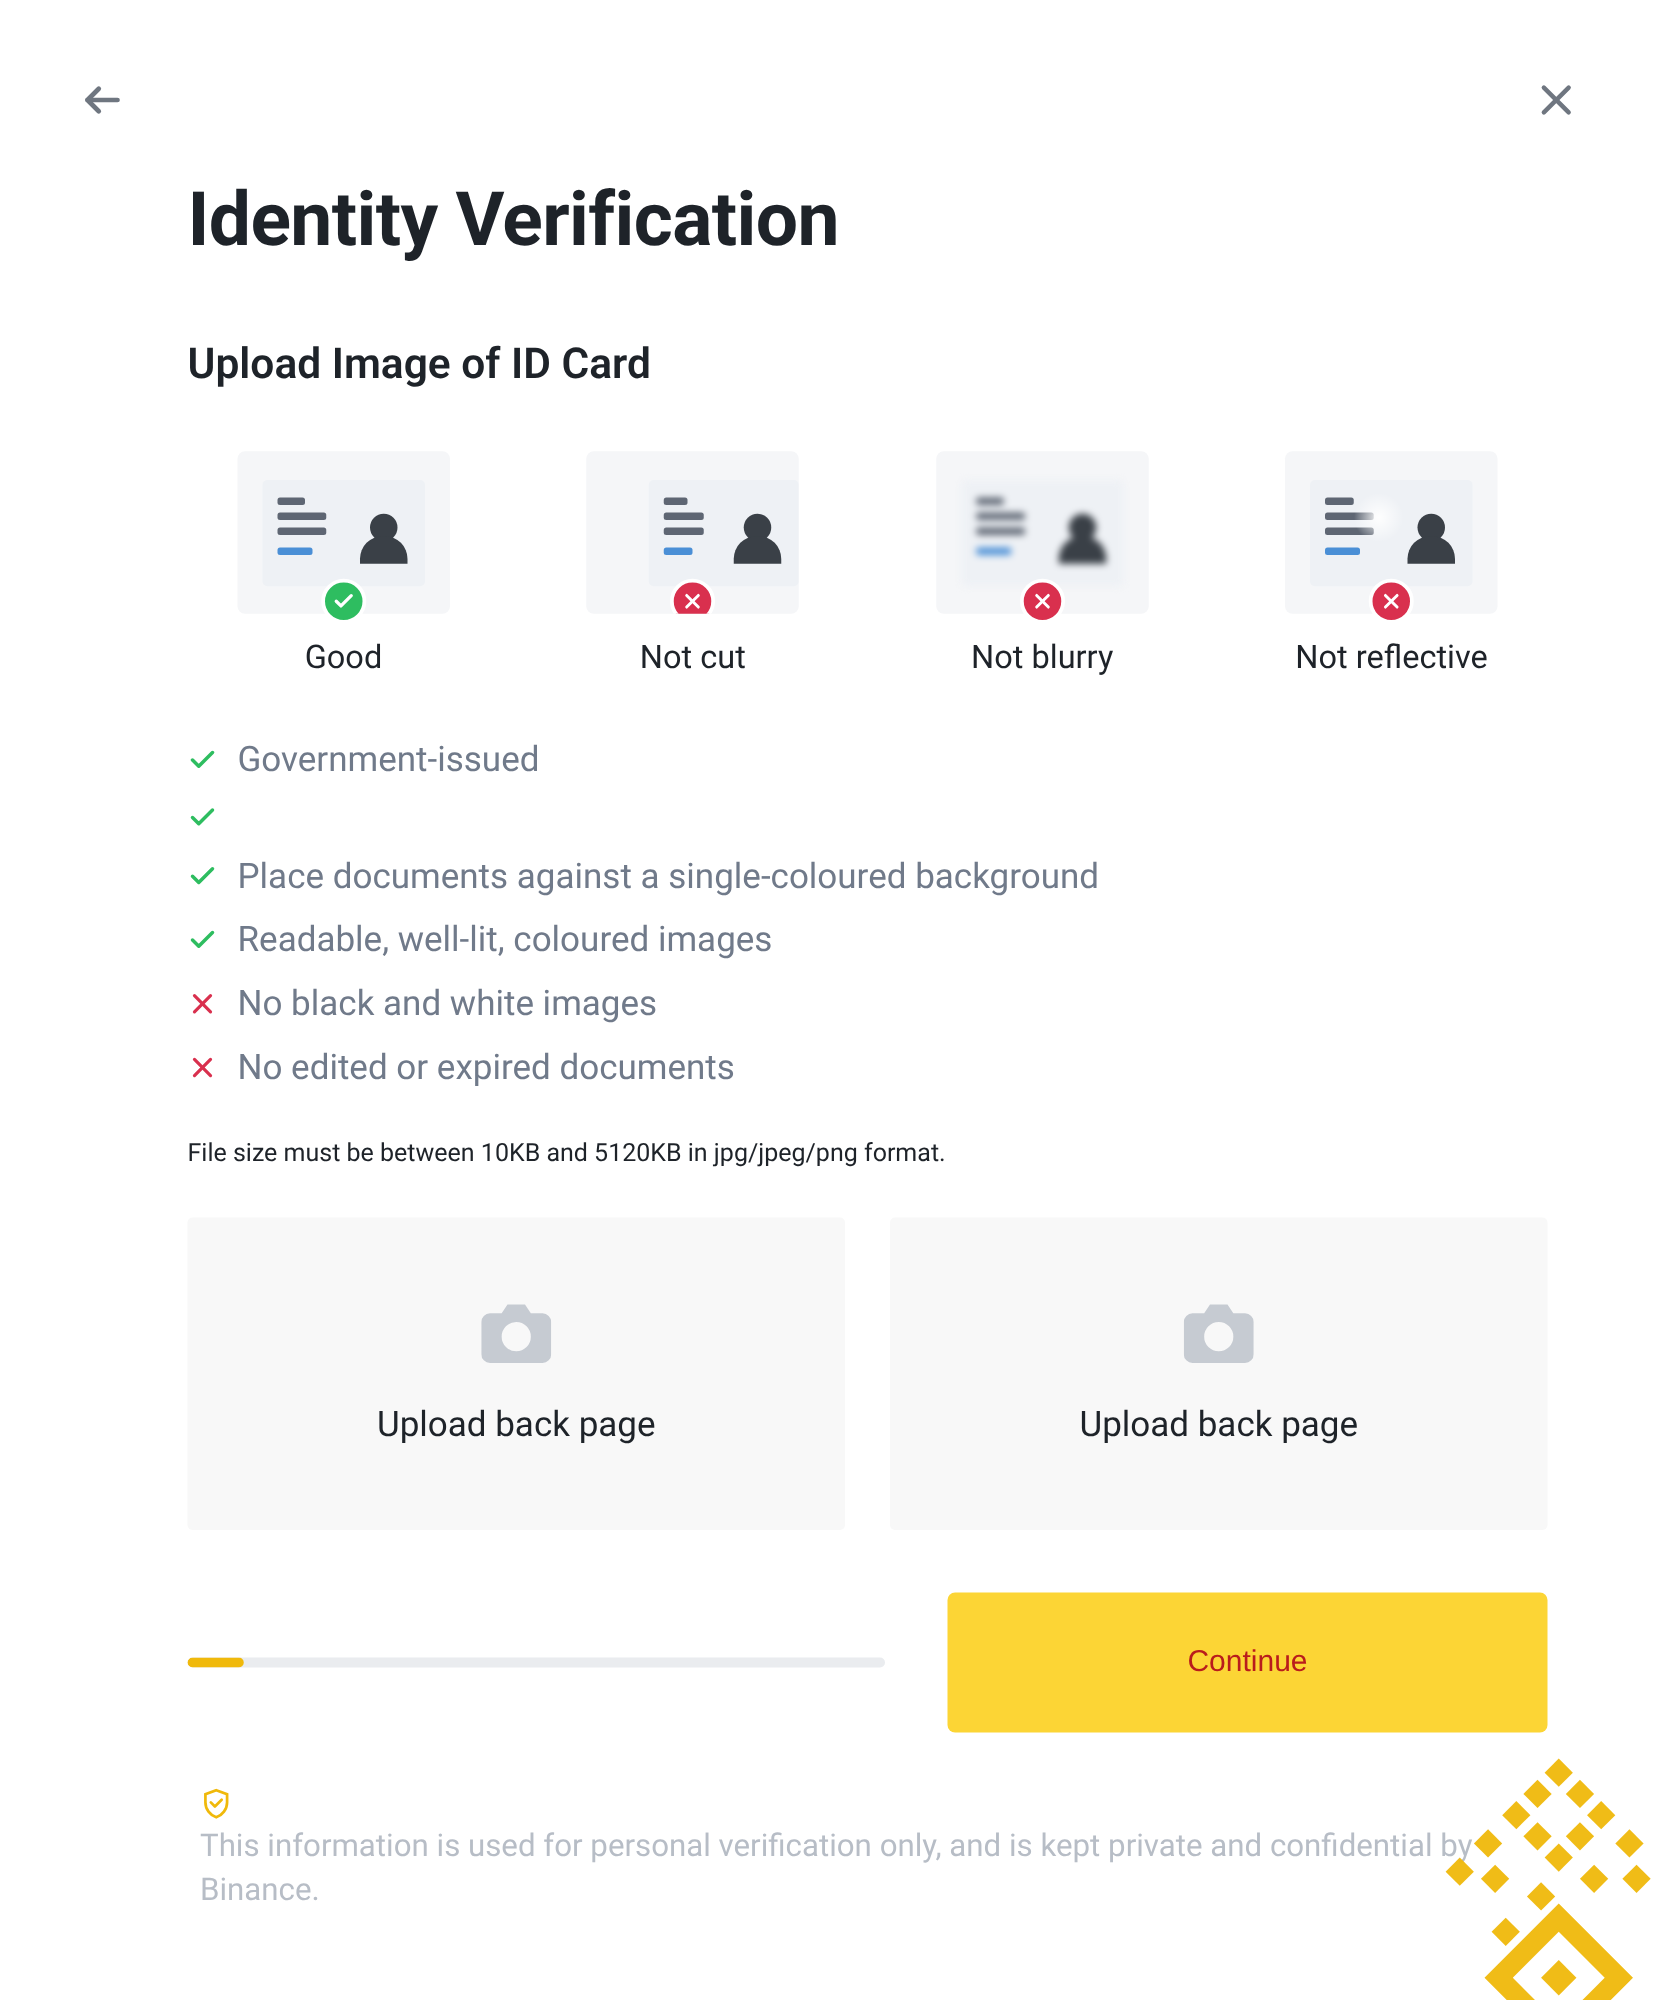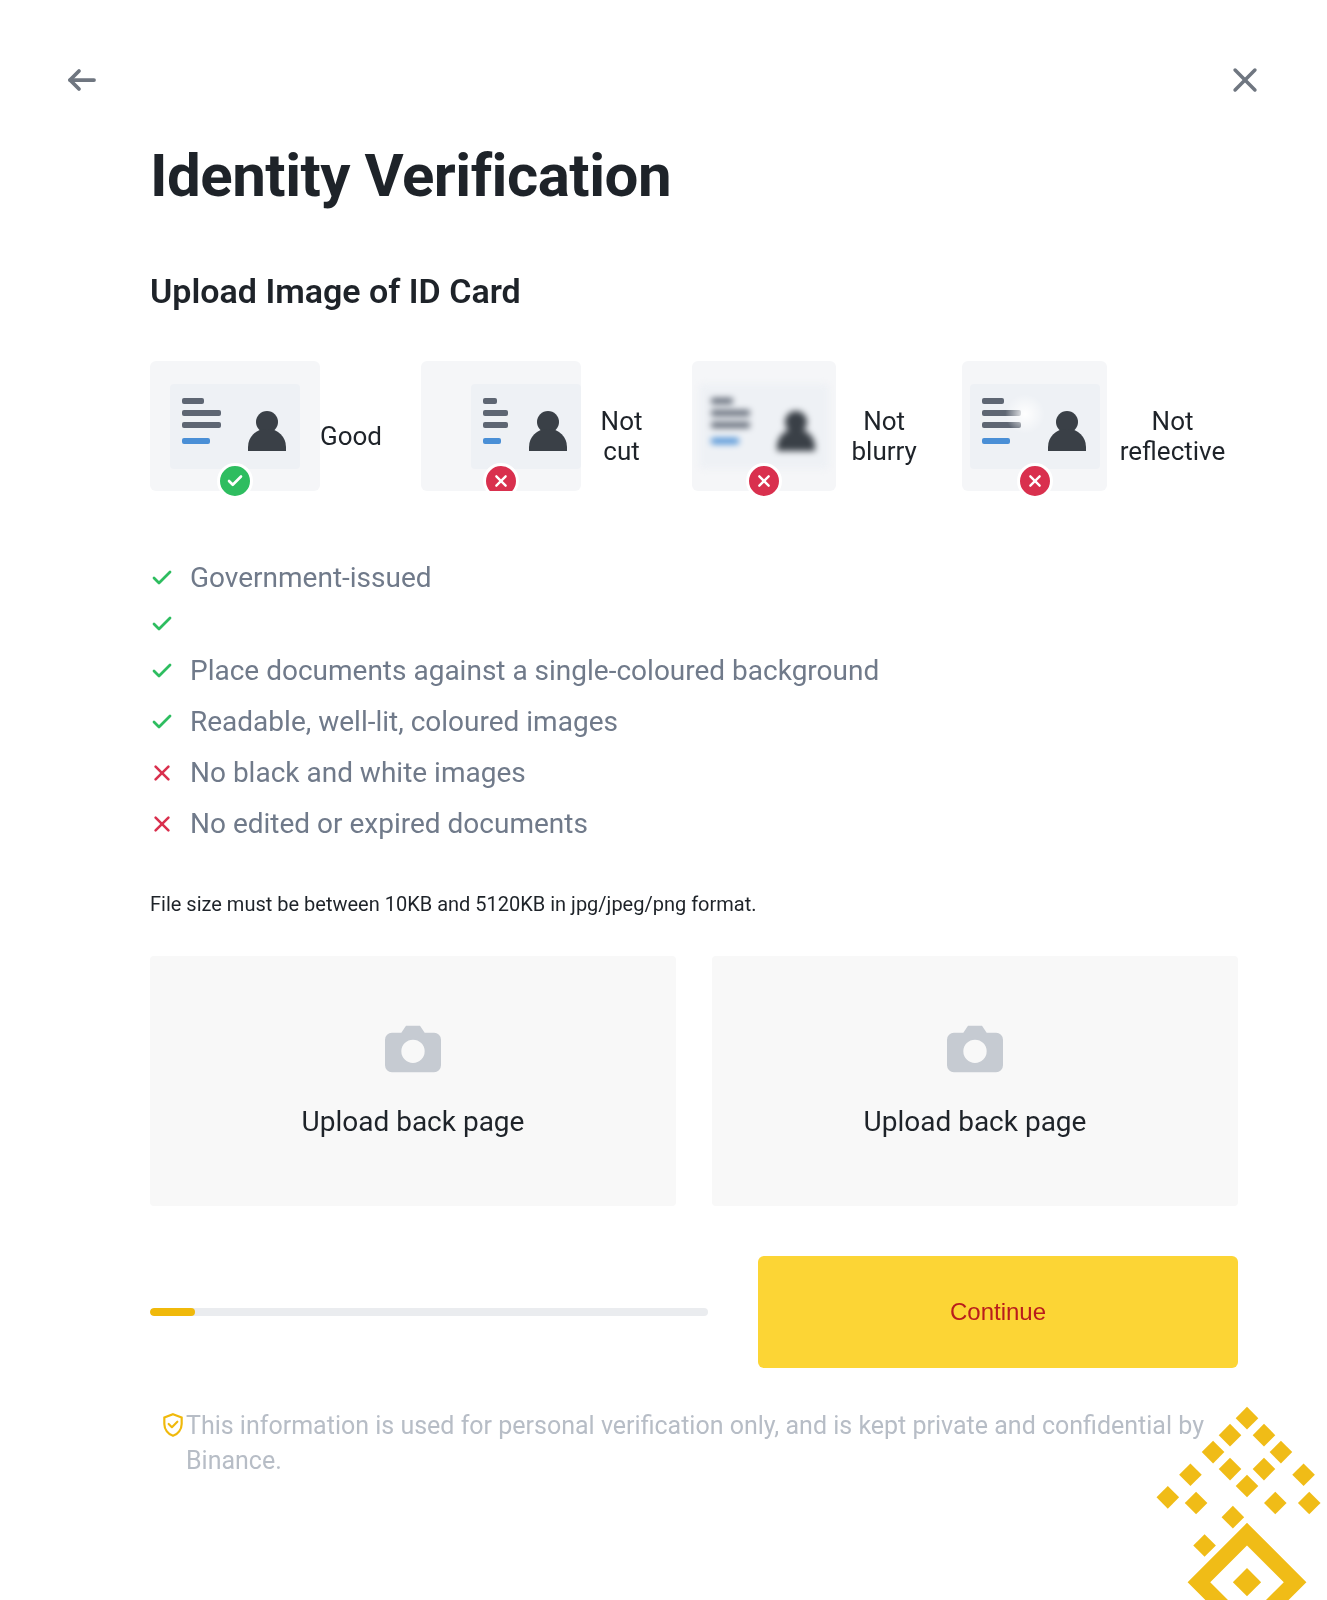--- a/index.html
+++ b/index.html
@@ -48,21 +48,21 @@
   }
   .examples {
     display: flex;
     justify-content: space-between;
     gap: 30px;
     margin-bottom: 50px;
   }
   .example {
     flex: 1;
     display: flex;
-    flex-direction: row;
+    flex-direction: column;
     align-items: center;
   }
   .example-card {
     position: relative;
     width: 170px;
     height: 130px;
     background: #f5f6f8;
     border-radius: 6px;
     display: flex;
     align-items: center;
@@ -145,21 +145,21 @@
     width: 40px; height: 40px;
     background: radial-gradient(circle, rgba(255,255,255,0.95) 0%, rgba(255,255,255,0) 70%);
     pointer-events: none;
   }
   .example-label {
     font-size: 26px;
     color: #1e2329;
     text-align: center;
   }
   .rules {
-    margin-bottom: 52px;
+    margin-bottom: 40px;
   }
   .rule {
     display: flex;
     align-items: center;
     gap: 16px;
     margin-bottom: 18px;
     font-size: 28px;
     color: #707a8a;
   }
   .rule-icon {
@@ -226,20 +226,21 @@
     border-radius: 6px;
     font-size: 24px;
     font-weight: 500;
     color: #b91c1c;
     cursor: pointer;
   }
   .disclaimer {
     display: flex;
     align-items: flex-start;
     padding-left: 10px;
+    flex-direction: column;
   }
   .shield-icon {
     flex-shrink: 0;
     margin-top: 4px;
   }
   .disclaimer-text {
     font-size: 25px;
     color: #b7bdc6;
     line-height: 1.4;
   }

